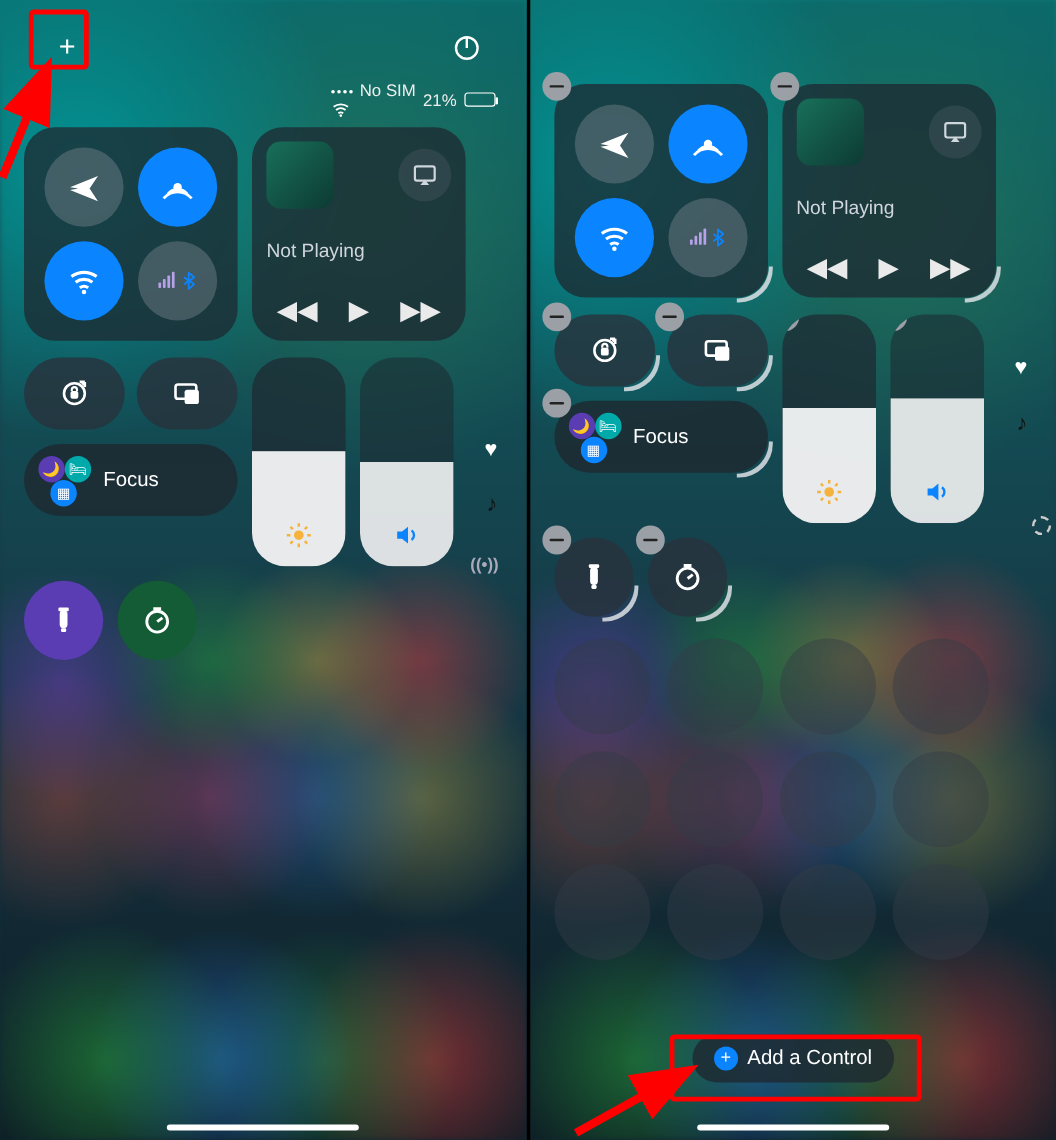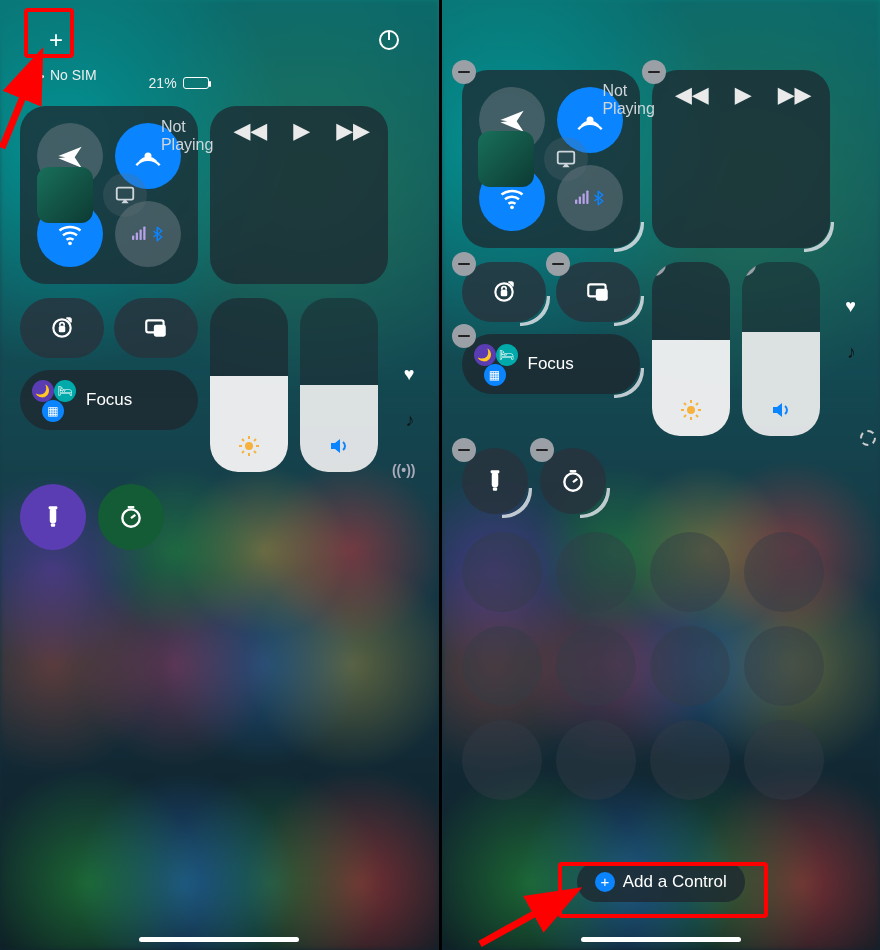--- a/index.html
+++ b/index.html
@@ -47,22 +47,22 @@
   .add-btn {
     position:absolute; left:20px; top:10px;
     width:32px; height:32px; border-radius:16px;
     background:rgba(60,60,60,.0);
     color:#fff; text-align:center; line-height:32px; font-size:24px; font-weight:200;
   }
   .power-btn {
     position:absolute; right:18px; top:14px; width:24px; height:24px;
   }
   .status-row {
-    display:flex; justify-content:flex-start; align-items:center;
-    font-size:14px; color:#eee; padding:2px 6px 6px; height:42px;gap:46px;
+    display:flex; justify-content:flex-end; align-items:center;
+    font-size:14px; color:#eee; padding:2px 6px 6px; height:42px;
   }
   .status-right { display:flex; align-items:center; gap:6px; }
   .battery {
     width:26px; height:12px; border:1px solid #fff; border-radius:3px; position:relative;
   }
   .battery::after { content:""; position:absolute; right:-3px; top:3px; width:2px; height:6px; background:#fff; border-radius:1px; }
   .battery-fill { height:100%; background:#fff; border-radius:2px 0 0 2px; }
   .wifi-status { margin-left:6px; }
   .dots span { display:inline-block; width:3px; height:3px; border-radius:50%; background:#fff; margin-right:2px; vertical-align:middle; }
 
@@ -75,21 +75,21 @@
     position:relative;
   }
   .conn      { width:178px; height:178px; display:flex; flex-wrap:wrap; align-content:center; justify-content:center; gap:12px; }
   .circle    { width:66px; height:66px; border-radius:50%; display:flex; align-items:center; justify-content:center; color:#fff; }
   .blue      { background:#0a84ff; }
   .grey      { background:rgba(120,130,140,.45); }
   .dark      { background:rgba(40,50,60,.8); }
   .purple    { background:#5b3db3; }
   .green     { background:#145c35; }
 
-  .media { width:178px; height:178px; display:flex; justify-content:flex-end; gap:14px; color:#cfd6dc;}
+  .media { width:178px; height:178px; display:flex; flex-direction:column; justify-content:space-between; gap:14px; color:#cfd6dc;}
   .media-top { display:flex; align-items:center; gap:10px; }
   .artwork { width:56px; height:56px; border-radius:12px; background:linear-gradient(135deg,#18705a,#0d3a33); }
   .airplay { width:44px; height:44px; border-radius:50%; border:0; display:flex; align-items:center; justify-content:center; margin-left:auto; background:rgba(100,110,120,.25); }
   .media-controls { display:flex; justify-content:center; gap:26px; font-size:22px; color:#eaeaea; padding:0 6px;}
 
   .small-pill { width:84px; height:60px; border-radius:30px; display:flex; align-items:center; justify-content:center; }
   .row2left { width:178px; display:flex; flex-direction:column; gap:12px; }
   .small-row { display:flex; gap:10px; }
   .focus-pill {
     width:178px; height:60px; border-radius:30px; background:rgba(30,40,48,.8);

